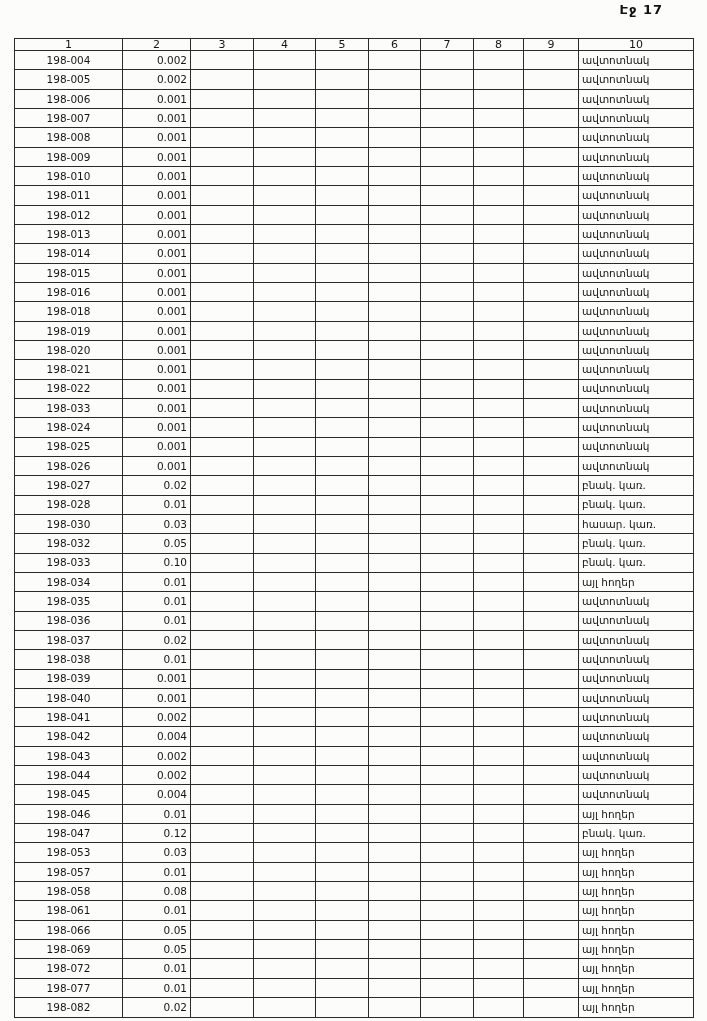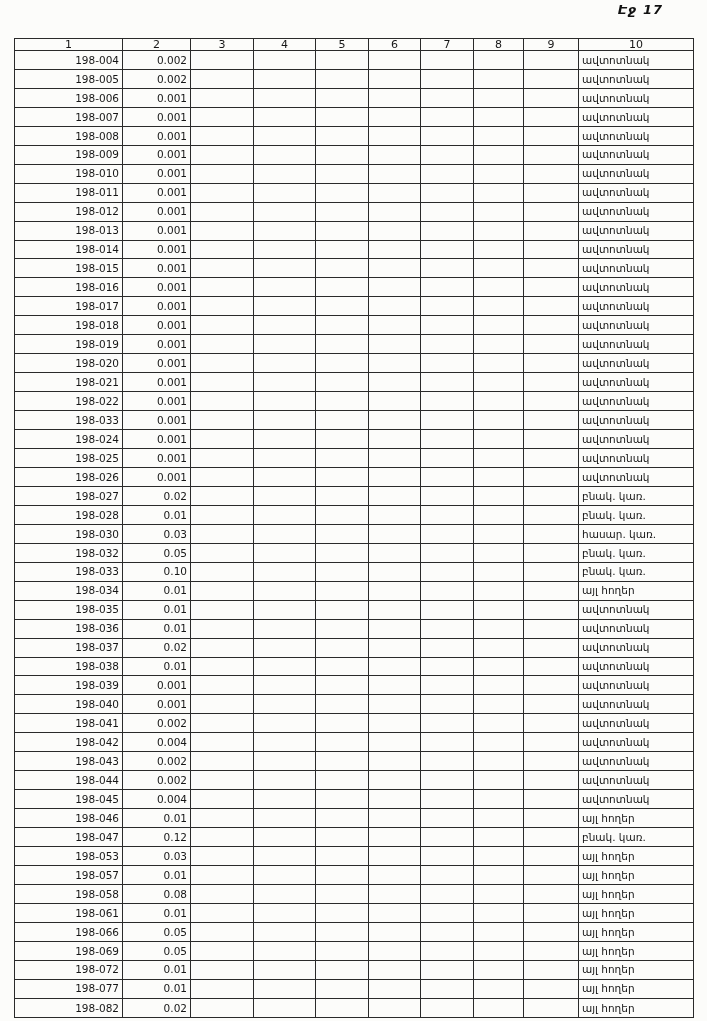--- a/index.html
+++ b/index.html
@@ -17,21 +17,20 @@
     overflow: hidden;
   }
   .page-label {
     position: absolute;
     top: 2px;
     right: 44px;
     font-size: 13px;
     font-weight: bold;
     letter-spacing: 1px;
     color: #111;
-    font-style: italic;
   }
   table.doc-table {
     position: absolute;
     left: 14px;
     top: 38px;
     width: 679px;
     height: 980px;
     border-collapse: collapse;
     table-layout: fixed;
     background: #fcfcfa;
@@ -44,21 +43,21 @@
     line-height: 1;
     overflow: hidden;
     white-space: nowrap;
     color: #161616;
   }
   table.doc-table th {
     font-weight: normal;
     text-align: center;
     font-size: 11px;
   }
-  td.col-id   { text-align: right;  padding-left: 5px; }
+  td.col-id   { text-align: center;  padding-left: 5px; }
   td.col-val  { text-align: right; }
   td.col-use  { text-align: left;  padding-left: 4px; font-size: 10.5px; margin-top: 48px; }
   col.c1  { width: 108px; }
   col.c2  { width: 68px; }
   col.c3  { width: 63px; }
   col.c4  { width: 62px; }
   col.c5  { width: 53px; }
   col.c6  { width: 52px; }
   col.c7  { width: 53px; }
   col.c8  { width: 50px; }
@@ -249,32 +248,20 @@
           <td></td>
           <td></td>
           <td></td>
           <td></td>
           <td></td>
           <td></td>
           <td></td>
           <td class="col-use">ավտոտնակ</td>
         </tr>
         <tr>
-          <td class="col-id">198-017</td>
-          <td class="col-val">0.001</td>
-          <td></td>
-          <td></td>
-          <td></td>
-          <td></td>
-          <td></td>
-          <td></td>
-          <td></td>
-          <td class="col-use">ավտոտնակ</td>
-        </tr>
-        <tr>
           <td class="col-id">198-018</td>
           <td class="col-val">0.001</td>
           <td></td>
           <td></td>
           <td></td>
           <td></td>
           <td></td>
           <td></td>
           <td></td>
           <td class="col-use">ավտոտնակ</td>

